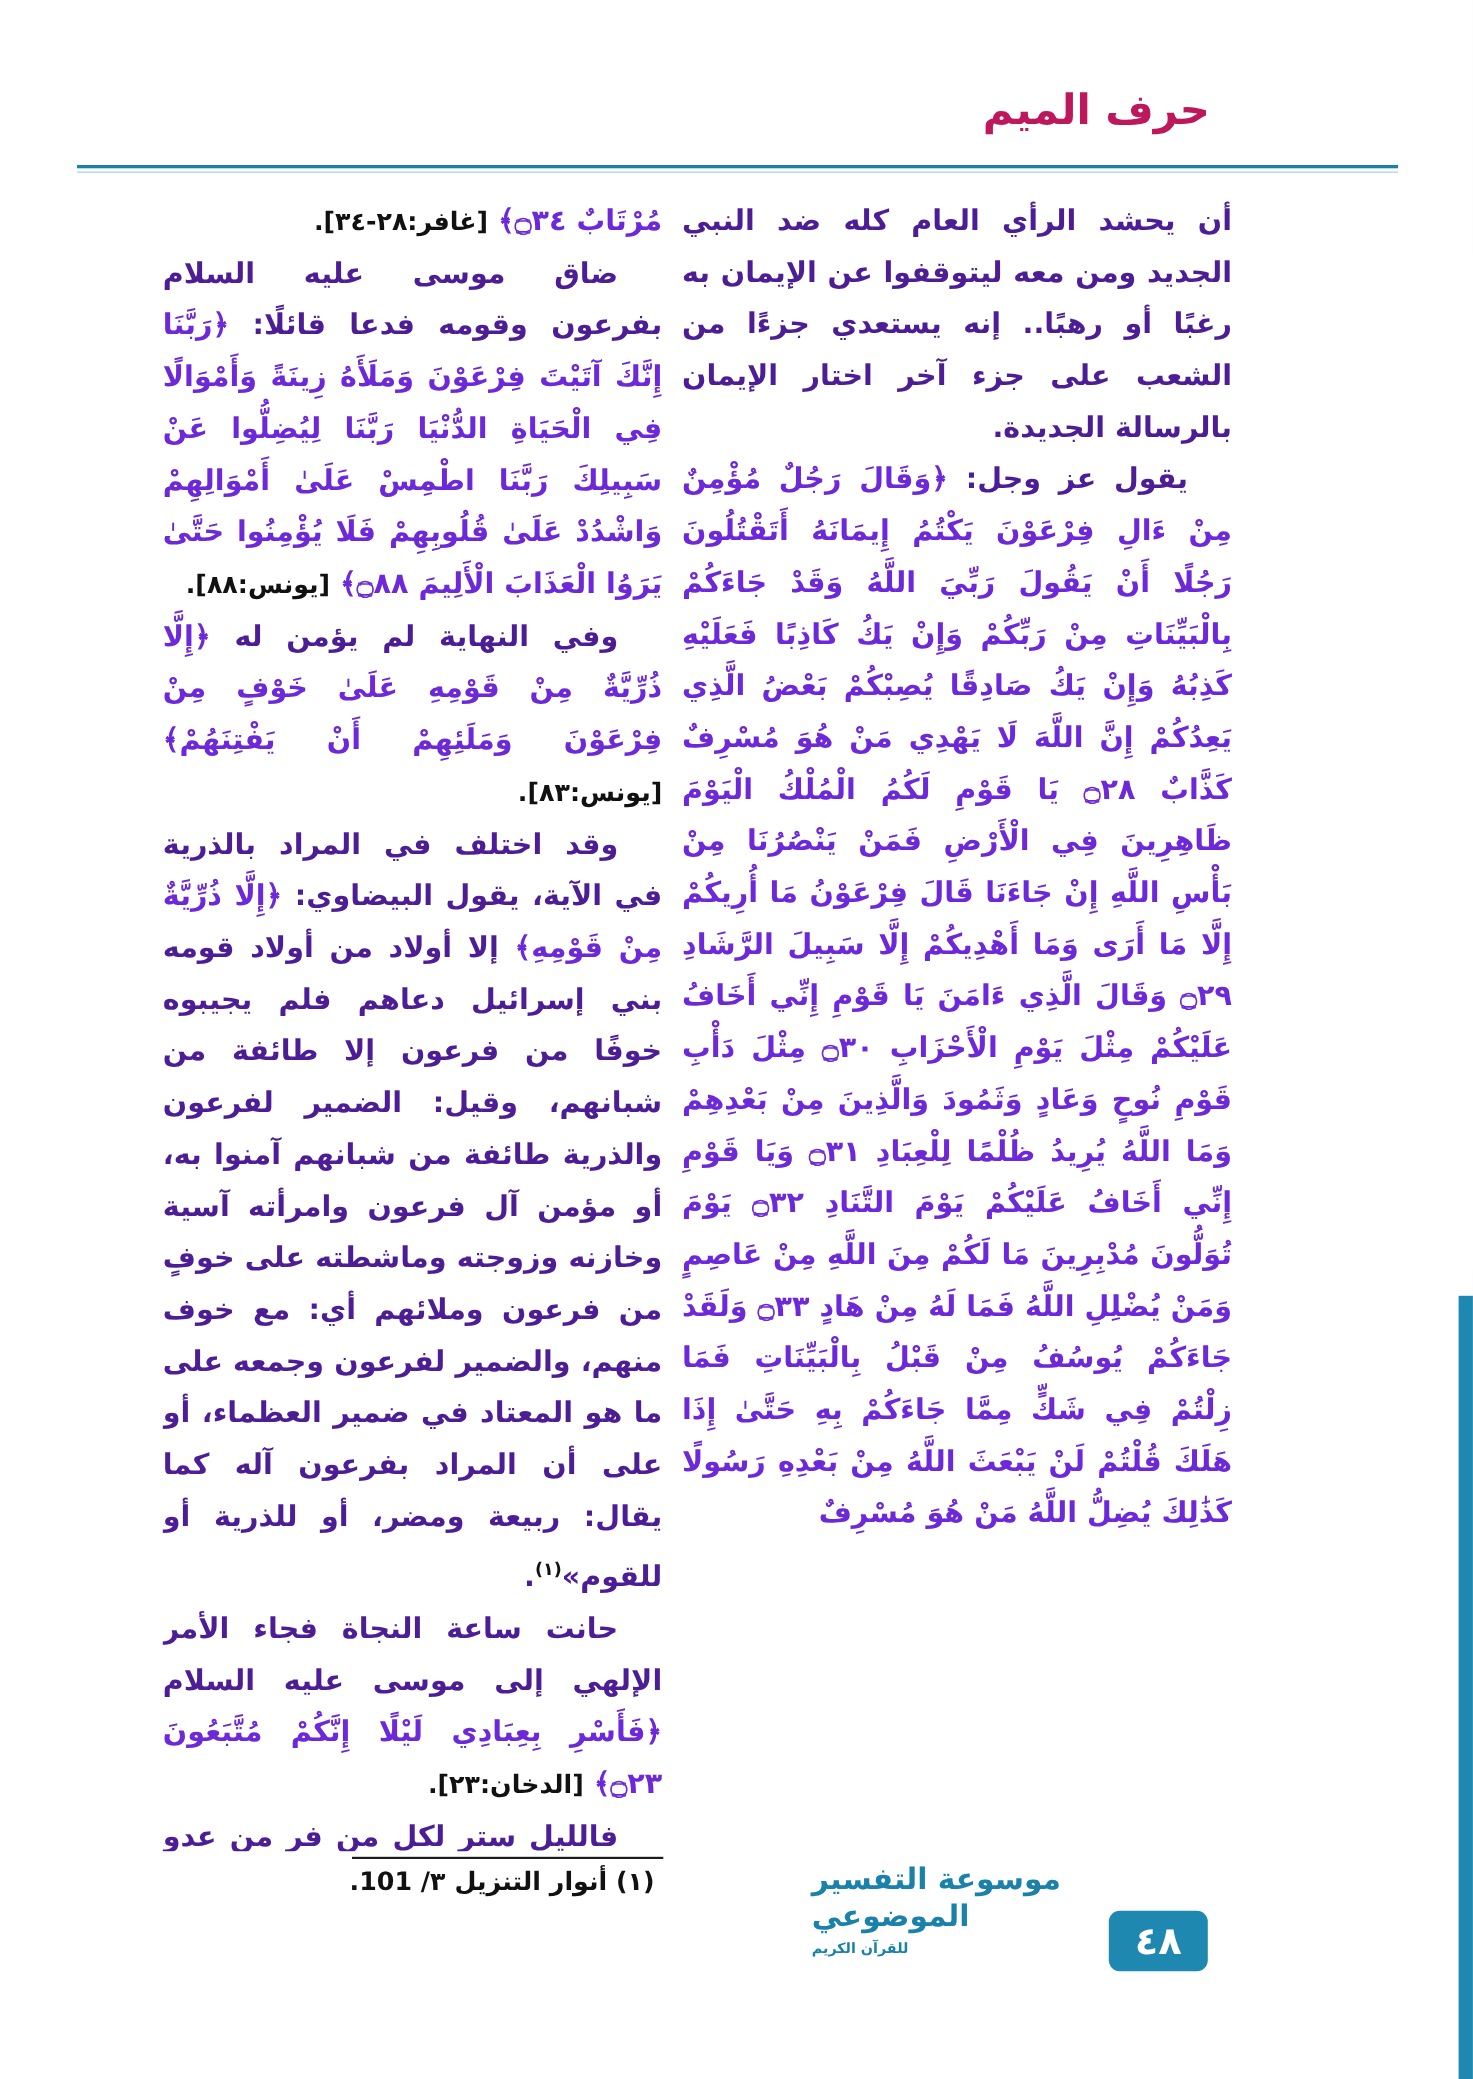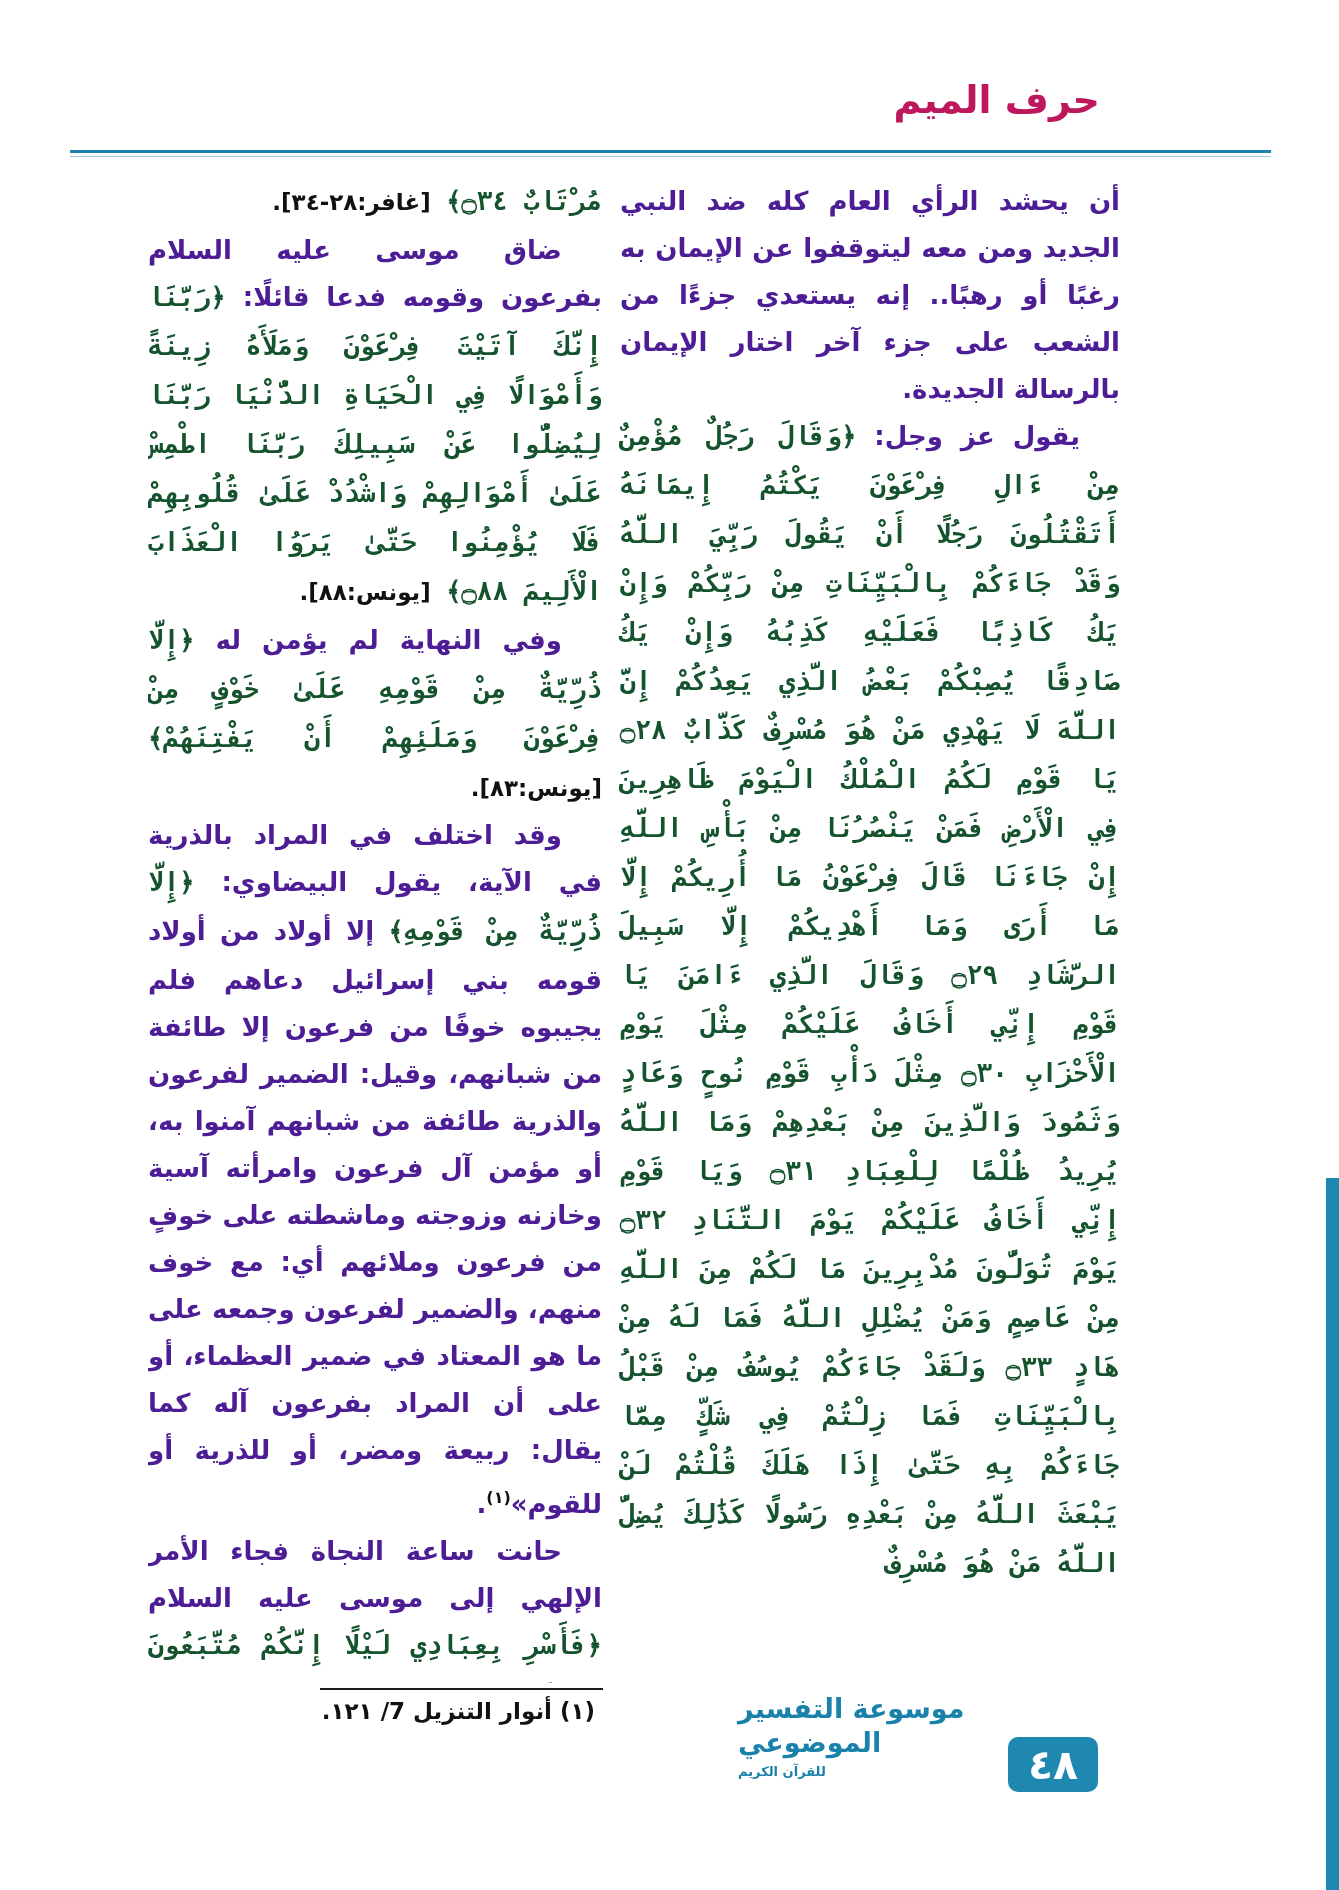--- a/index.html
+++ b/index.html
@@ -31,42 +31,42 @@
   .col{
     text-align:justify;
     color:#111;
     font-size:26px;line-height:47px;font-weight:700;
   }
   .col-first{width:500px;flex:0 0 auto;}
   .col-second{flex:1 1 auto;}
   .para{margin:0;text-indent:40px;}
   .col .para:first-child{text-indent:0;}
   .run-plain{color:#4c1d95;}
-  .run-quran{color:#14532d;font-family:Liberation Mono, monospace;}
+  .run-quran{color:#6d28d9;}
   .run-ref{color:#111;font-size:23px;}
   .run-fn{color:#111;font-size:16px;vertical-align:10px;}
   
   .footnote{position:absolute;left:148px;width:455px;top:1688px;}
   .footnote-rule{width:283px;height:2px;background:#1c1c1c;}
   .footnote-text{
     margin-top:8px;color:#111;font-size:23px;font-weight:700;padding-right:8px;
   }
   
   .logo{
     position:absolute;left:738px;width:232px;top:1692px;
     text-align:left;color:#1a82aa;
   }
   .logo-line1{font-size:27px;font-weight:700;line-height:34px;}
   .logo-line2{font-size:13px;font-weight:700;margin-top:4px;}
   
   .page-badge{
     position:absolute;left:1008px;top:1737px;width:90px;height:55px;
     background:#1f88b0;border-radius:10px;
     display:flex;align-items:center;justify-content:center;
-    color:#ffffff;font-size:41px;font-weight:700;
+    color:#ffffff;font-size:35px;font-weight:700;
   }
   
   .edge-strip{
     position:absolute;right:0;top:1178px;width:13px;height:712px;background:#1f88b0;
   }
 </style>
 </head>
 <body>
 
 <div class="page">
@@ -89,21 +89,21 @@
         <p class="para"><span class="run-plain">ضاق موسى عليه السلام بفرعون وقومه فدعا قائلًا: </span><span class="run-quran">﴿رَبَّنَا إِنَّكَ آتَيْتَ فِرْعَوْنَ وَمَلَأَهُ زِينَةً وَأَمْوَالًا فِي الْحَيَاةِ الدُّنْيَا رَبَّنَا لِيُضِلُّوا عَنْ سَبِيلِكَ رَبَّنَا اطْمِسْ عَلَىٰ أَمْوَالِهِمْ وَاشْدُدْ عَلَىٰ قُلُوبِهِمْ فَلَا يُؤْمِنُوا حَتَّىٰ يَرَوُا الْعَذَابَ الْأَلِيمَ ۝٨٨﴾ </span><span class="run-ref">[يونس:٨٨].</span></p>
         <p class="para"><span class="run-plain">وفي النهاية لم يؤمن له </span><span class="run-quran">﴿إِلَّا ذُرِّيَّةٌ مِنْ قَوْمِهِ عَلَىٰ خَوْفٍ مِنْ فِرْعَوْنَ وَمَلَئِهِمْ أَنْ يَفْتِنَهُمْ﴾ </span><span class="run-ref">[يونس:٨٣].</span></p>
         <p class="para"><span class="run-plain">وقد اختلف في المراد بالذرية في الآية، يقول البيضاوي: </span><span class="run-quran">﴿إِلَّا ذُرِّيَّةٌ مِنْ قَوْمِهِ﴾</span><span class="run-plain"> إلا أولاد من أولاد قومه بني إسرائيل دعاهم فلم يجيبوه خوفًا من فرعون إلا طائفة من شبانهم، وقيل: الضمير لفرعون والذرية طائفة من شبانهم آمنوا به، أو مؤمن آل فرعون وامرأته آسية وخازنه وزوجته وماشطته على خوفٍ من فرعون وملائهم أي: مع خوف منهم، والضمير لفرعون وجمعه على ما هو المعتاد في ضمير العظماء، أو على أن المراد بفرعون آله كما يقال: ربيعة ومضر، أو للذرية أو للقوم»</span><span class="run-fn">(١)</span><span class="run-plain">.</span></p>
         <p class="para"><span class="run-plain">حانت ساعة النجاة فجاء الأمر الإلهي إلى موسى عليه السلام </span><span class="run-quran">﴿فَأَسْرِ بِعِبَادِي لَيْلًا إِنَّكُمْ مُتَّبَعُونَ ۝٢٣﴾ </span><span class="run-ref">[الدخان:٢٣].</span></p>
         <p class="para"><span class="run-plain">فالليل ستر لكل من فر من عدوٍ يتربص</span></p>
       </section>
   </main>
 
   <div class="footnote">
     <div class="footnote-rule"></div>
-    <div class="footnote-text">(١) أنوار التنزيل 7/ ١٢١.</div>
+    <div class="footnote-text">(١) أنوار التنزيل ٣/ 101.</div>
   </div>
 
   <div class="logo">
     <div class="logo-line1">موسوعة التفسير الموضوعي</div>
     <div class="logo-line2">للقرآن الكريم</div>
   </div>
 
   <div class="page-badge">
     <span>٤٨</span>
   </div>

